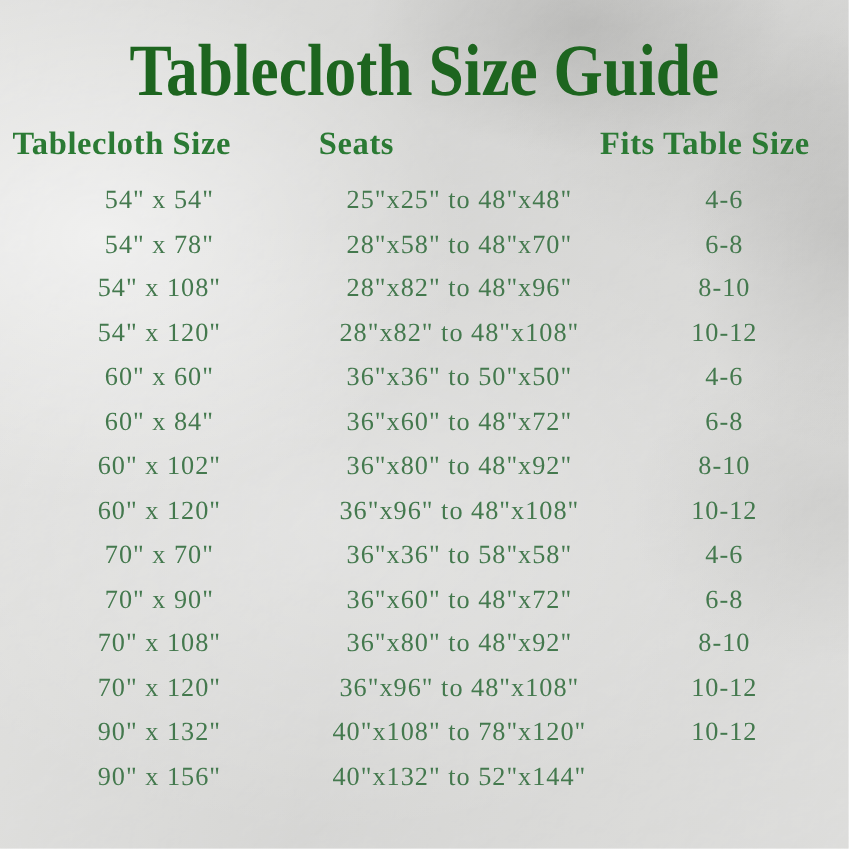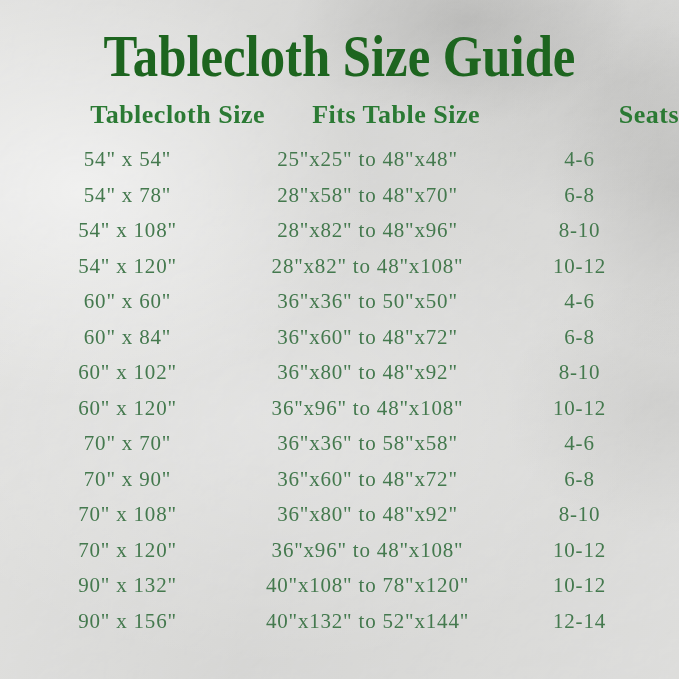--- a/index.html
+++ b/index.html
@@ -29,21 +29,21 @@
     font-size:59px;font-weight:700;letter-spacing:0px;
     color:#1d651f;
     transform:scaleX(.86);transform-origin:50% 50%;
   }
   .grid{
     display:grid;
     grid-template-columns:255px 225px 199px;
   }
   .hrow{margin-top:8px;}
   .hcell{
-    text-align:right;font-size:26px;font-weight:700;
+    text-align:left;font-size:26px;font-weight:700;
     color:#2b7a34;letter-spacing:.5px;white-space:nowrap;
   }
   .hcell.h0{transform:translateX(10px);}
   .rows{margin-top:12px;}
   .trow{height:35.5px;align-items:center;}
   .cell{
     text-align:center;font-size:21px;font-weight:400;
     color:#44794e;letter-spacing:.8px;white-space:nowrap;
     align-self:center;
   }
@@ -61,22 +61,22 @@
       </feDiffuseLighting>
     </filter>
     <rect width="679" height="679" filter="url(#foil)" opacity="0.5"></rect>
   </svg>
 
   <div class="content">
     <div class="page-title">Tablecloth Size Guide</div>
 
     <div class="grid hrow">
       <div class="hcell h0">Tablecloth Size</div>
+      <div class="hcell">Seats</div>
       <div class="hcell">Fits Table Size</div>
-      <div class="hcell">Seats</div>
     </div>
 
     <div class="rows" id="rows">
         <div class="grid trow">
           <div class="cell c0">54" x 54"</div>
           <div class="cell c1">25"x25" to 48"x48"</div>
           <div class="cell c2">4-6</div>
         </div>
         <div class="grid trow">
           <div class="cell c0">54" x 78"</div>
@@ -134,17 +134,16 @@
           <div class="cell c2">10-12</div>
         </div>
         <div class="grid trow">
           <div class="cell c0">90" x 132"</div>
           <div class="cell c1">40"x108" to 78"x120"</div>
           <div class="cell c2">10-12</div>
         </div>
         <div class="grid trow">
           <div class="cell c0">90" x 156"</div>
           <div class="cell c1">40"x132" to 52"x144"</div>
-          <div class="cell c2">12-14</div>
         </div>
       </div>
   </div>
 </div>
 
 </body></html>

